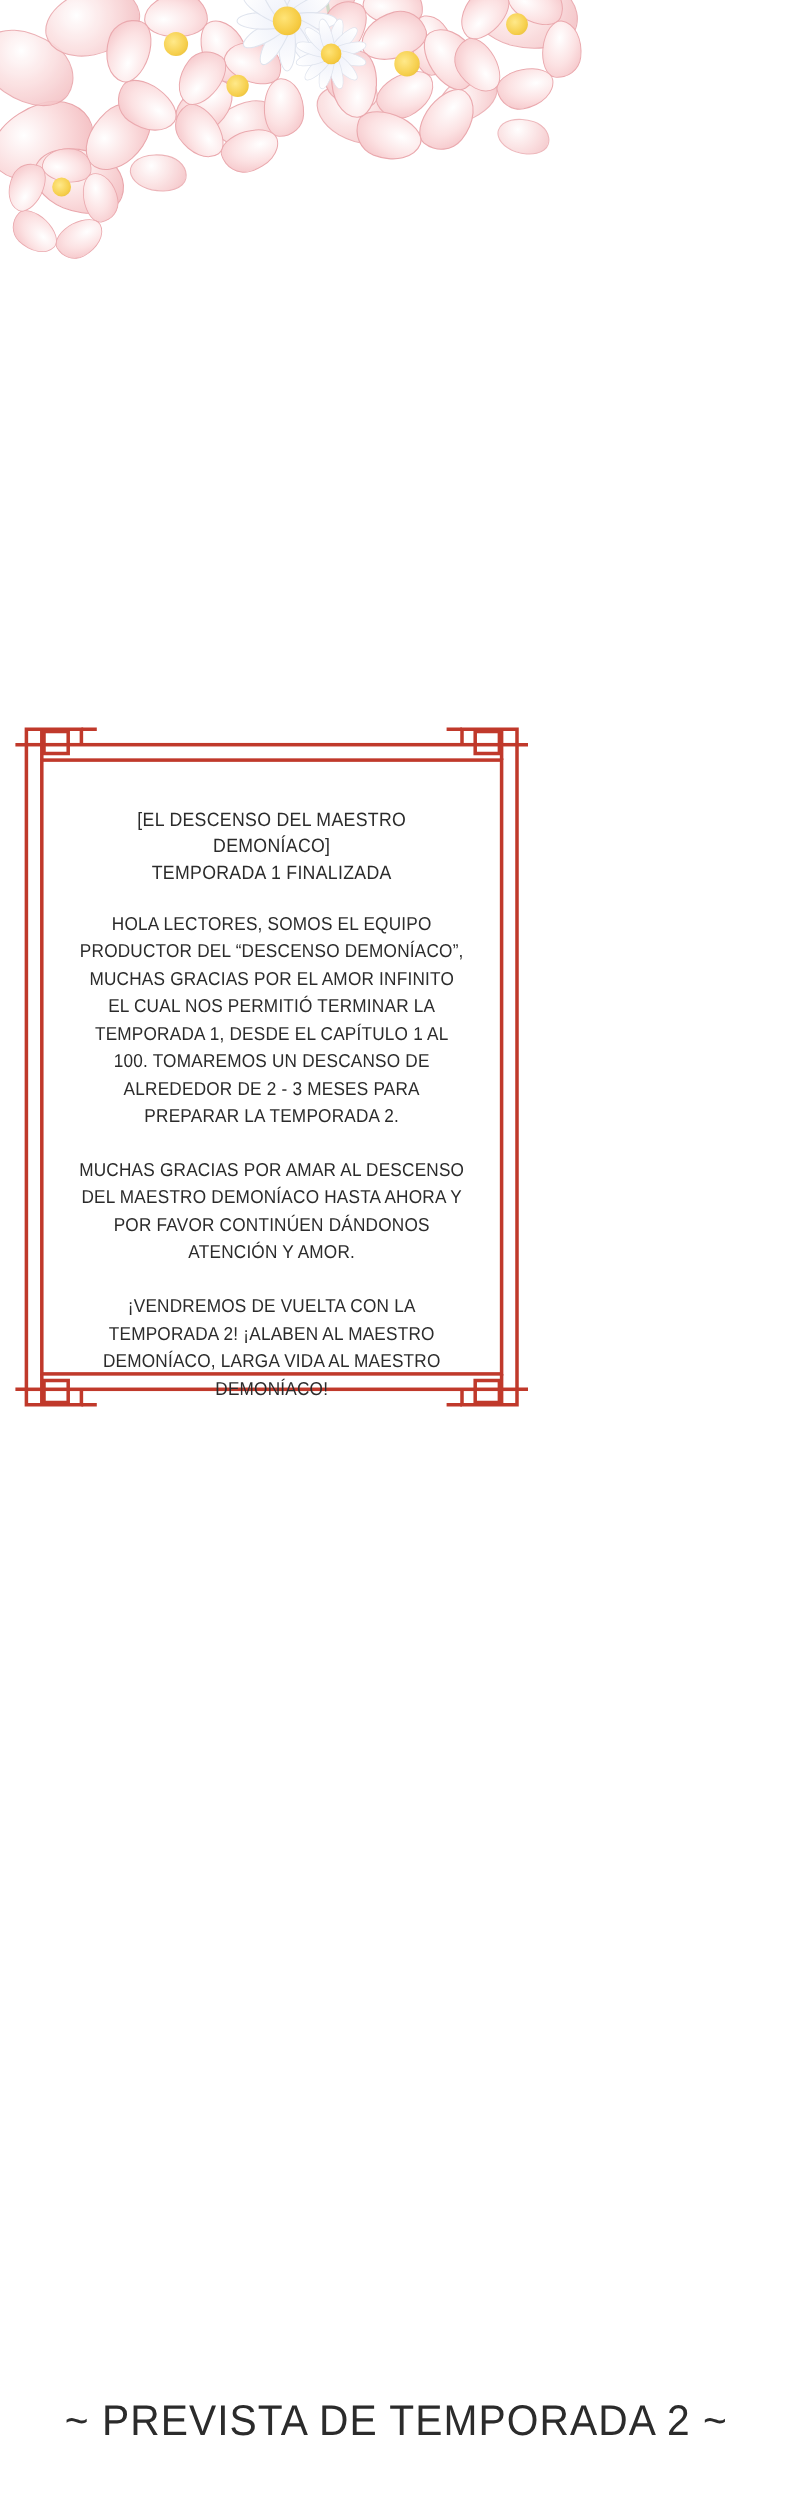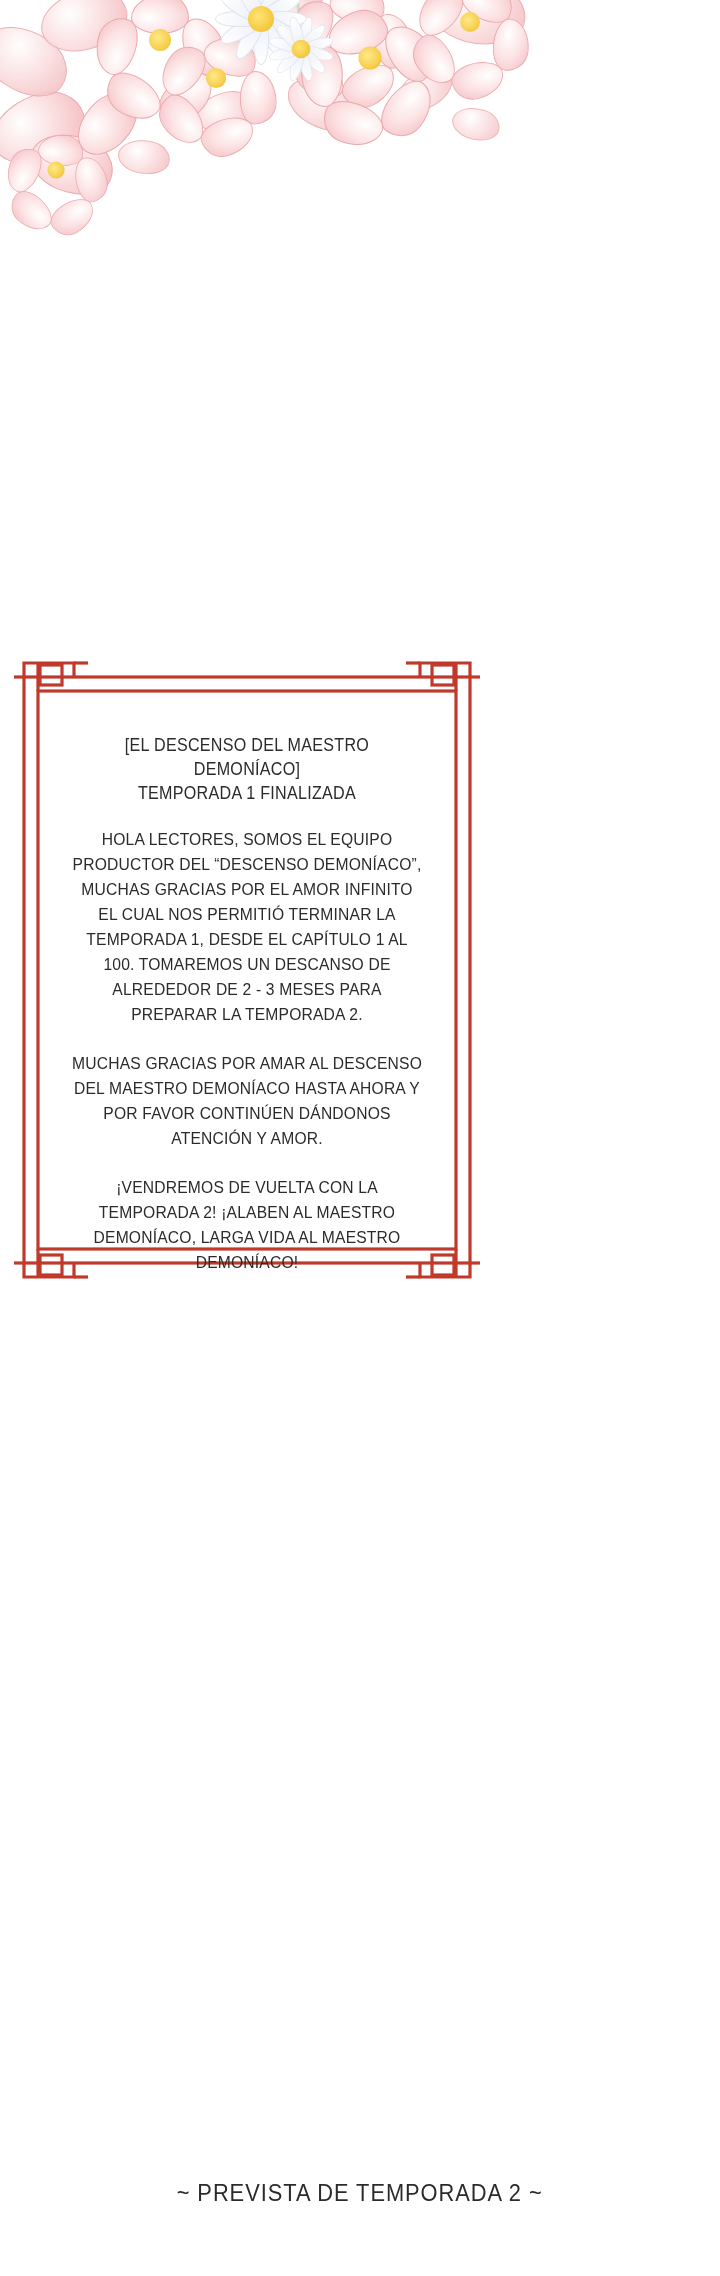--- a/index.html
+++ b/index.html
@@ -138,21 +138,21 @@
   .ann-para.tight { margin-top: 24px; }
 
   
   .preview {
     position: absolute;
     left: 0;
     top: 2180px;
     width: 720px;
     text-align: center;
     font-family: "Liberation Sans Narrow", "Liberation Sans", sans-serif;
-    font-size: 23px;
+    font-size: 39px;
     letter-spacing: 1px;
     color: #2b2b2b;
   }
   .preview-inner {
     display: inline-block;
     transform: scaleX(0.95);
   }
 </style>
 </head>
 <body>

